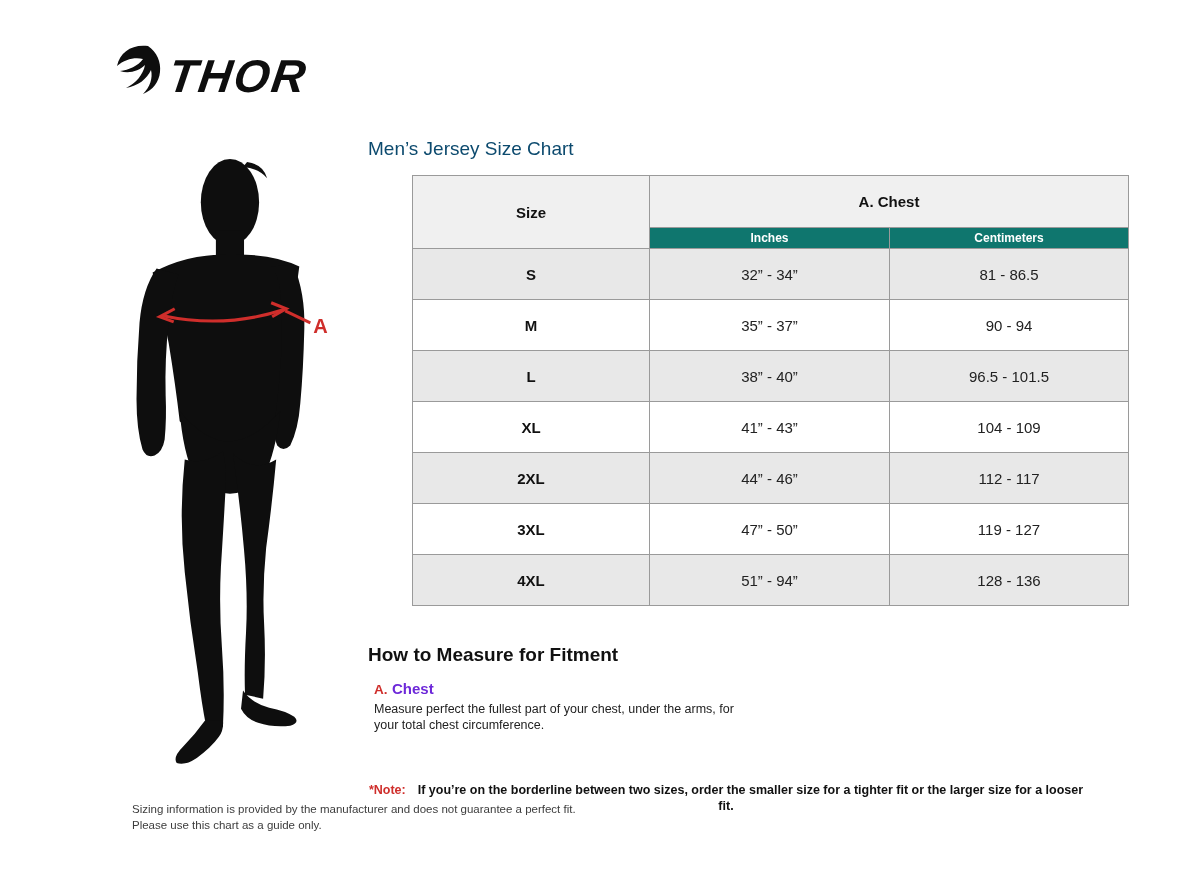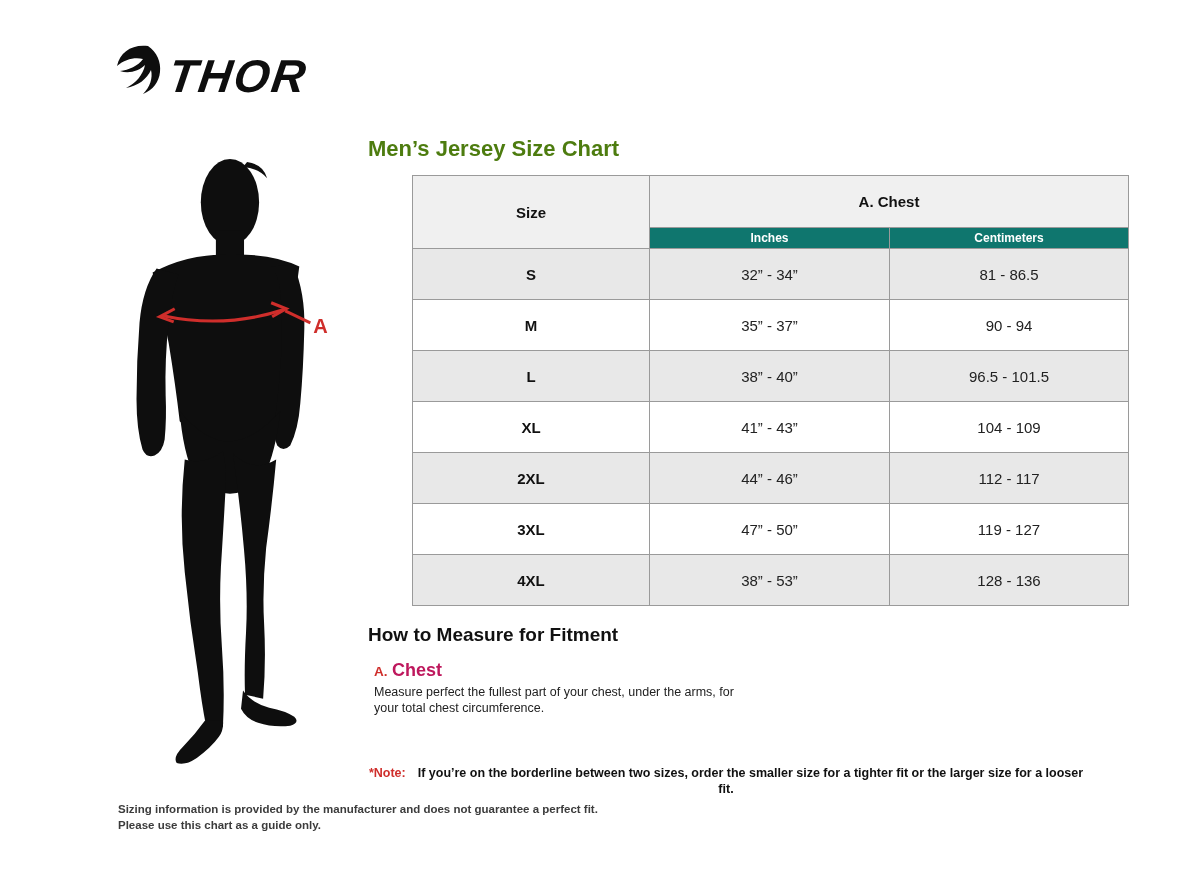--- a/index.html
+++ b/index.html
@@ -7,44 +7,44 @@
     width:1200px;height:880px;position:relative;background:#ffffff;
     font-family:"Liberation Sans", sans-serif;color:#1a1a1a;overflow:hidden;
     -webkit-font-smoothing:antialiased;
   }
   
   .logo{position:absolute;left:112px;top:40px;width:200px;height:70px;}
   
   .figure{position:absolute;left:112px;top:150px;width:252px;height:618px;}
   
   .content{position:absolute;left:368px;top:138px;width:716px;}
-  .chart-title{margin:0 0 15px 0;font-size:22px;line-height:22px;font-weight:700;color:#4d7c0f;}
+  .chart-title{margin:0 0 15px 0;font-size:19px;line-height:22px;font-weight:400;color:#0c4a6e;}
   table.size-table{border-collapse:collapse;width:716px;table-layout:fixed;margin-left:44px;}
   table.size-table th, table.size-table td{
     border:1px solid #9a9a9a;text-align:center;vertical-align:middle;padding:0;
   }
   .hdr-cell{background:#f0f0f0;font-size:15px;font-weight:700;color:#111;}
   th.group-hdr{height:51px;}
   th.unit-hdr{background:#0f766e;color:#fff;font-size:12px;font-weight:700;height:20px;}
   tbody th.size-cell{font-size:15px;font-weight:700;color:#111;height:50px;}
   tbody td{font-size:15px;font-weight:400;color:#222;height:50px;}
   tbody tr:nth-child(odd){background:#e8e8e8;}
   tbody tr:nth-child(even){background:#ffffff;}
   
-  .measure-title{margin:18px 0 0 0;font-size:19px;line-height:22px;font-weight:700;color:#111;}
+  .measure-title{margin:38px 0 0 0;font-size:19px;line-height:22px;font-weight:700;color:#111;}
   .measure-item{margin:14px 0 0 6px;width:400px;}
   .measure-key{color:#cf2e2b;font-weight:700;font-size:13.5px;}
-  .measure-name{color:#be185d;font-weight:700;font-size:18px;}
+  .measure-name{color:#6d28d9;font-weight:700;font-size:15px;}
   .measure-desc{margin-top:3px;font-size:12.5px;line-height:16px;color:#222;width:360px;}
   
   .note-line{margin-top:49px;font-size:12.5px;line-height:16px;text-align:center;}
   .note-prefix{color:#cf2e2b;font-weight:700;margin-right:12px;}
   .note-text{color:#111;font-weight:700;}
   
-  .disclaimer{position:absolute;left:118px;top:801px;font-size:11.5px;line-height:16px;color:#3c3c3c;font-weight:bold;}
+  .disclaimer{position:absolute;left:132px;top:801px;font-size:11.5px;line-height:16px;color:#3c3c3c;}
 </style>
 </head>
 <body>
 
 <div class="logo">
   <svg width="200" height="70" viewBox="0 0 200 70" aria-hidden="true">
     <g fill="#0e0e0e">
 
       <path d="M 36,6 C 20,4 8,12 5,26 C 13,19 23,17 31,19 C 26,26 17,30 8,31
                C 17,34 27,31 33,25 C 31,35 24,43 14,48 C 26,46 35,39 39,30
@@ -151,21 +151,21 @@
           <td>44” - 46”</td>
           <td>112 - 117</td>
         </tr>
         <tr>
           <th class="size-cell">3XL</th>
           <td>47” - 50”</td>
           <td>119 - 127</td>
         </tr>
         <tr>
           <th class="size-cell">4XL</th>
-          <td>38” - 53”</td>
+          <td>51” - 94”</td>
           <td>128 - 136</td>
         </tr>
       </tbody>
   </table>
 
   <h2 class="measure-title">How to Measure for Fitment</h2>
 
   <div class="measure-item">
     <div>
       <span class="measure-key">A.</span>

